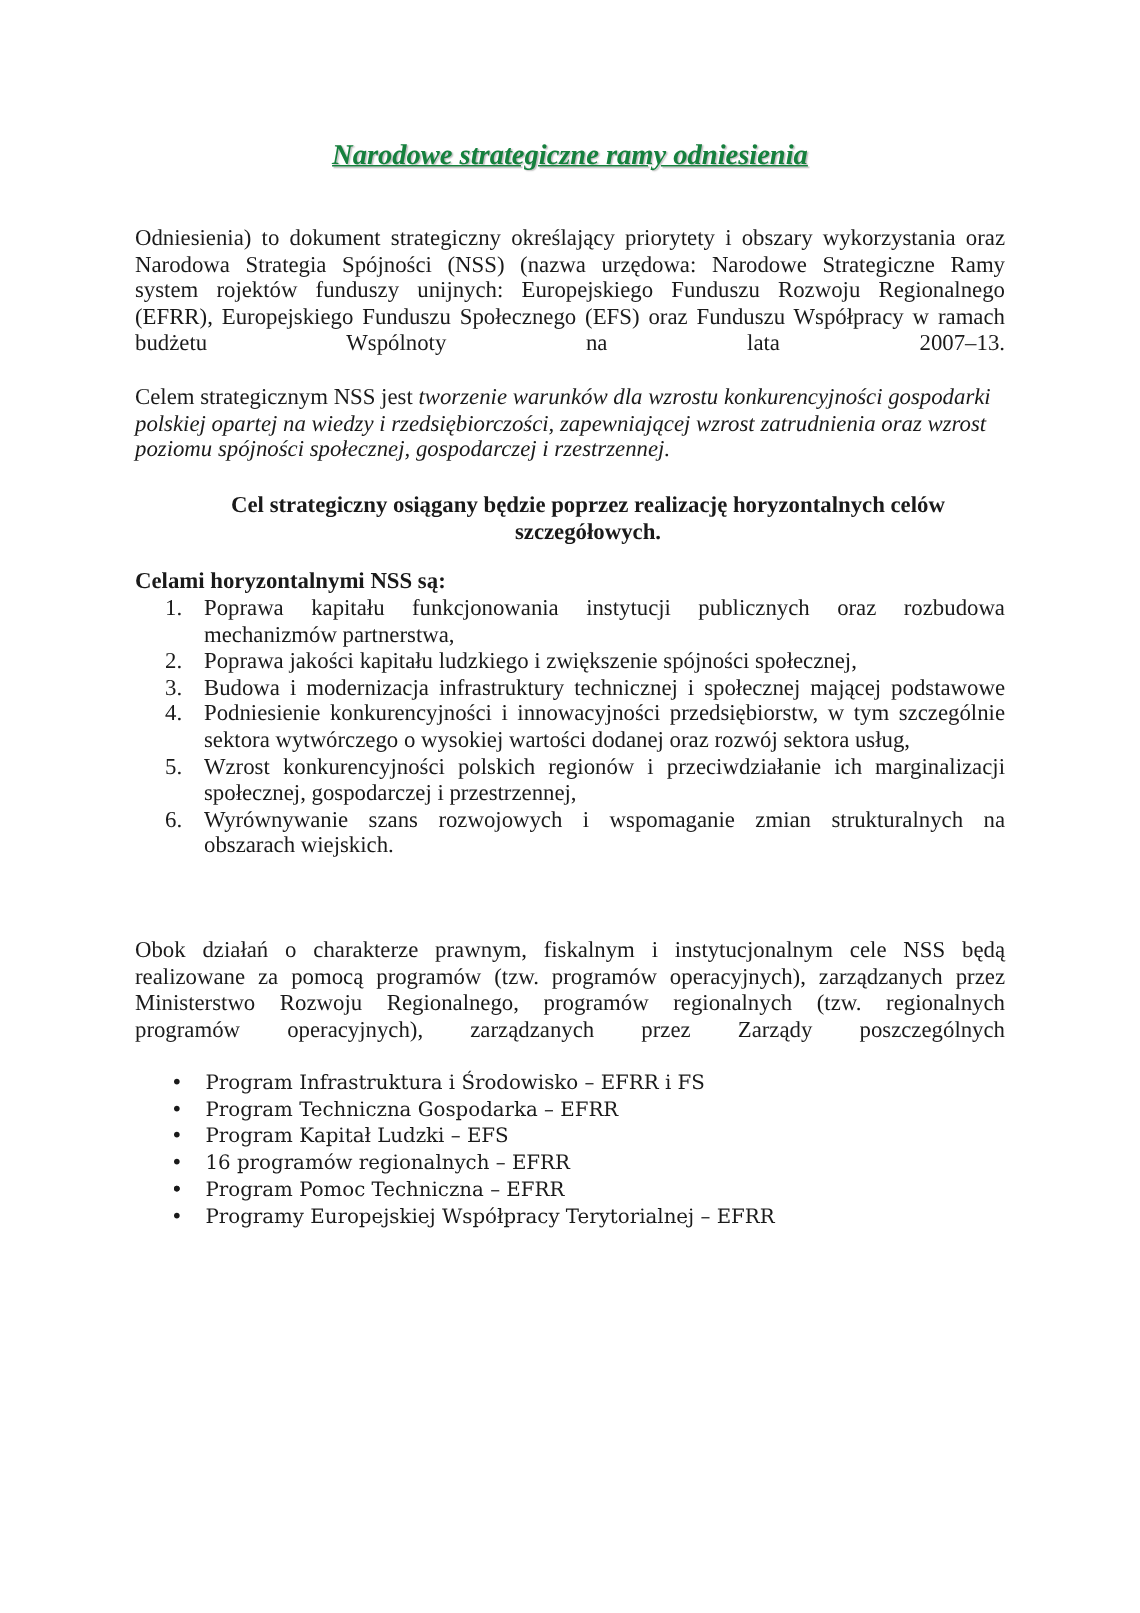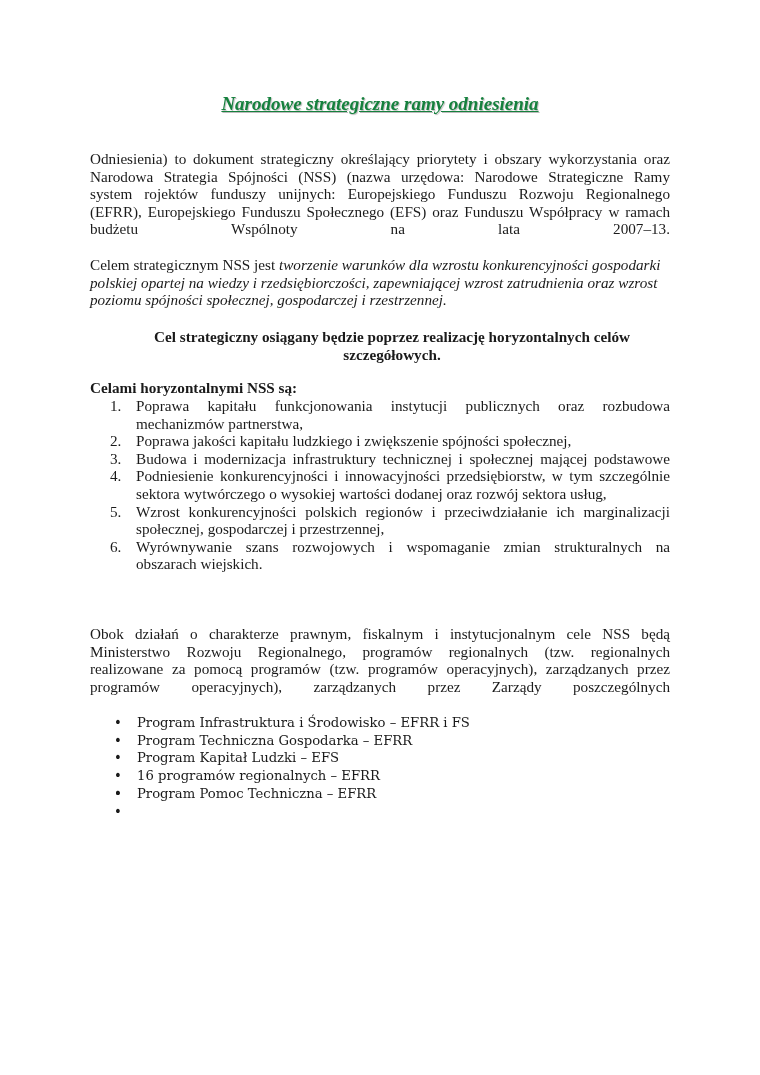--- a/index.html
+++ b/index.html
@@ -72,27 +72,27 @@
     </li>
     <li>
       <span class="num">6.</span>
       <span class="t1">Wyrównywanie szans rozwojowych i wspomaganie zmian strukturalnych na</span>
       <span class="t2">obszarach wiejskich.</span>
     </li>
   </ol>
 
   <div class="p4">
     <span class="line">Obok działań o charakterze prawnym, fiskalnym i instytucjonalnym cele NSS będą</span>
+    <span class="line">realizowane za pomocą programów (tzw. programów operacyjnych), zarządzanych przez</span>
     <span class="line">Ministerstwo Rozwoju Regionalnego, programów regionalnych (tzw. regionalnych</span>
-    <span class="line">realizowane za pomocą programów (tzw. programów operacyjnych), zarządzanych przez</span>
     <span class="line">programów operacyjnych), zarządzanych przez Zarządy poszczególnych</span>
   </div>
 
   <ul class="ulist">
     <li><span class="bullet">•</span><span>Program Infrastruktura i Środowisko – EFRR i FS</span></li>
     <li><span class="bullet">•</span><span>Program Techniczna Gospodarka – EFRR</span></li>
     <li><span class="bullet">•</span><span>Program Kapitał Ludzki – EFS</span></li>
     <li><span class="bullet">•</span><span>16 programów regionalnych – EFRR</span></li>
     <li><span class="bullet">•</span></li>
     <li><span class="bullet">•</span><span>Program Pomoc Techniczna – EFRR</span></li>
-    <li><span class="bullet">•</span></li>
+    <li><span class="bullet">•</span><span>Programy Europejskiej Współpracy Terytorialnej – EFRR</span></li>
   </ul>
 </div>
 
 </body></html>

